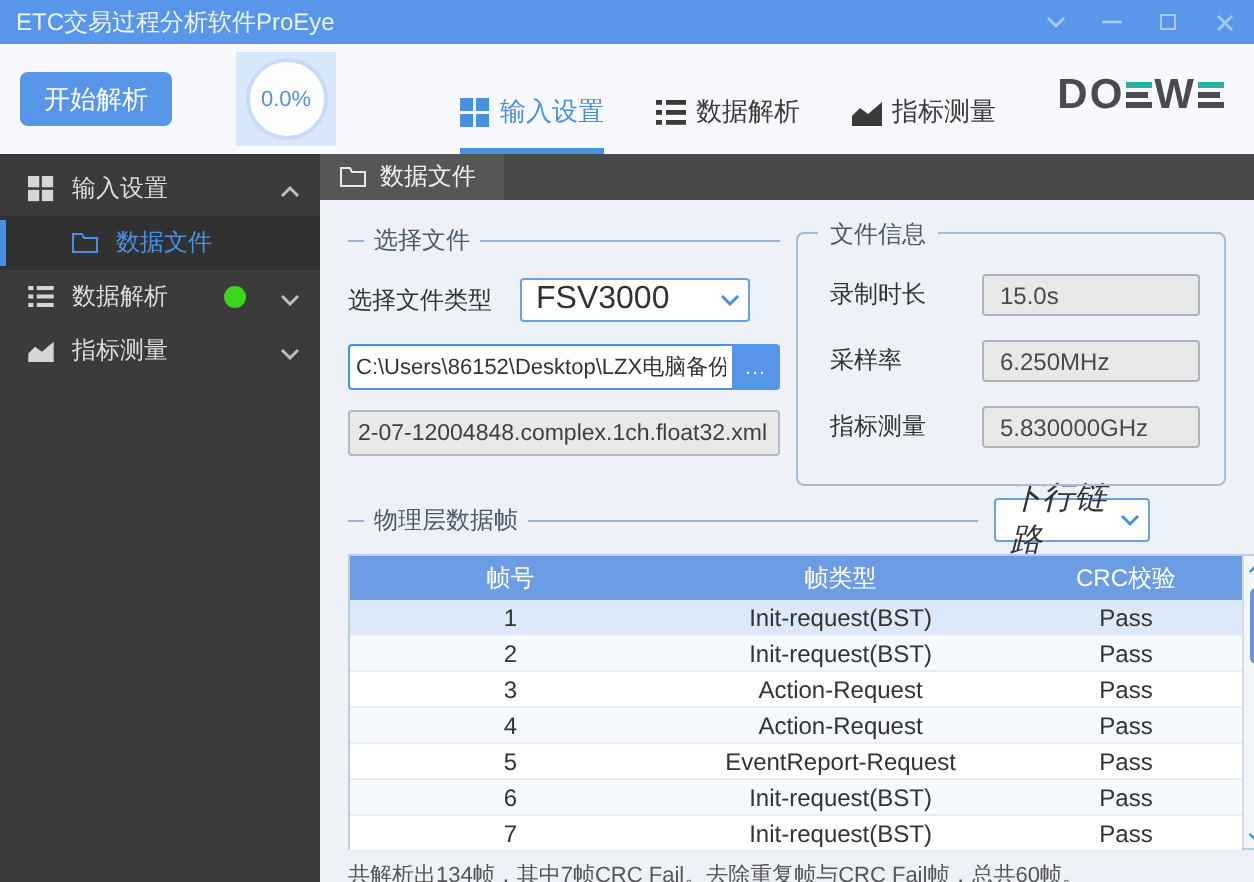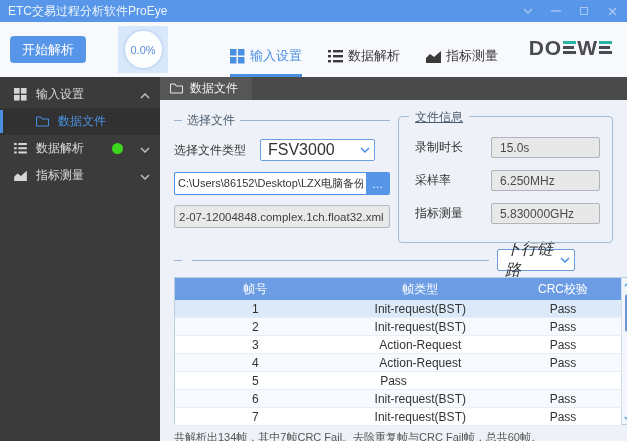--- a/index.html
+++ b/index.html
@@ -59,21 +59,21 @@
   .select { height:22px; background:#fff; border:1px solid #6a9fe0; border-radius:2px; display:flex; align-items:center; padding:0 4px 0 7px; cursor:pointer; }
   .select .sval { flex:1; font-size:16px; color:#333; }
   .select svg { stroke:#4a90e2; fill:none; stroke-width:1.5; }
 
   .path-row { display:flex; margin-bottom:10px; }
   .path-input { flex:1; height:23px; border:1px solid #4a90e2; border-right:none; border-radius:2px 0 0 2px; background:#fff; font-size:11px; color:#333; padding:0 3px; font-family:inherit; min-width:0; }
   .browse-btn { width:24px; height:23px; background:#5795e8; color:#fff; border:none; border-radius:0 2px 2px 0; font-size:11px; letter-spacing:1px; cursor:pointer; }
   .ro-input { width:100%; height:23px; background:#e9e9e9; border:1px solid #b3bac1; border-radius:2px; color:#3f3f3f; font-size:11.5px; padding:0 4px; font-family:inherit; }
 
   .file-info-box { margin-left:8px; flex:1; border:1px solid #a3bdd6; border-radius:4px; position:relative; padding:20px 12px 6px 16px; margin-top:8px; background:transparent; }
-  .file-info-box .legend { position:absolute; top:-8px; left:10px; background:#eef2f8; padding:0 6px; color:#4a5a6a; font-size:12px;text-decoration:underline; }
+  .file-info-box .legend { position:absolute; top:-8px; left:10px; background:#eef2f8; padding:0 6px; color:#4a5a6a; font-size:12px; }
   .fi-row { display:flex; align-items:center; margin-bottom:12px; }
   .fi-row .flabel { width:76px; font-size:12px; color:#333; }
   .fi-row .fi-val { flex:1; height:21px; background:#e8e8e8; border:1px solid #aeb5bc; border-radius:2px; display:flex; align-items:center; padding:0 8px; color:#4a4a4a; font-size:12px; }
 
   .frames-legend { display:flex; align-items:center; margin:6px 0 6px 0; color:#4a5a6a; }
   .frames-legend .dash { width:8px; height:1px; background:#9db4cc; margin-right:5px; }
   .frames-legend .line { flex:1; height:1px; background:#9db4cc; margin:0 8px 0 5px; }
   .frames-legend .select { width:78px; margin-right:38px;font-style:italic; }
 
   .table-wrap { position:relative; border:1px solid #b9cede; background:#fff; height:148px; width:461px; }
@@ -272,20 +272,21 @@
             </div>
             <div class="fi-row">
               <span class="flabel">指标测量</span>
               <div class="fi-val">5.830000GHz</div>
             </div>
           </div>
         </div>
 
         <div class="frames-legend">
           <span class="dash"></span>
+          <span>物理层数据帧</span>
           <span class="line"></span>
           <div class="select">
             <span class="sval">下行链路</span>
             <svg width="10" height="6" viewBox="0 0 10 6">
                 <polyline points="1,1 5,5 9,1"></polyline>
               </svg>
           </div>
         </div>
 
         <div class="table-wrap">
@@ -310,20 +311,21 @@
                 <div class="tcell tcol1">Action-Request</div>
                 <div class="tcell tcol2">Pass</div>
               </div>
               <div class="trow">
                 <div class="tcell tcol0">4</div>
                 <div class="tcell tcol1">Action-Request</div>
                 <div class="tcell tcol2">Pass</div>
               </div>
               <div class="trow">
                 <div class="tcell tcol0">5</div>
+                <div class="tcell tcol1">EventReport-Request</div>
                 <div class="tcell tcol2">Pass</div>
               </div>
               <div class="trow">
                 <div class="tcell tcol0">6</div>
                 <div class="tcell tcol1">Init-request(BST)</div>
                 <div class="tcell tcol2">Pass</div>
               </div>
               <div class="trow">
                 <div class="tcell tcol0">7</div>
                 <div class="tcell tcol1">Init-request(BST)</div>

